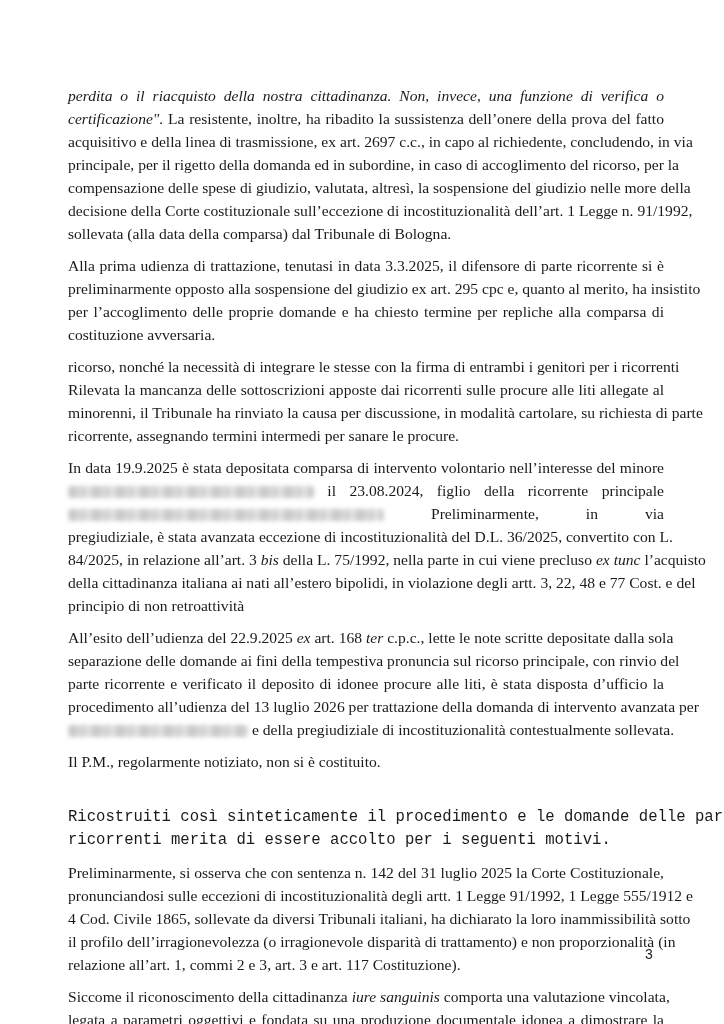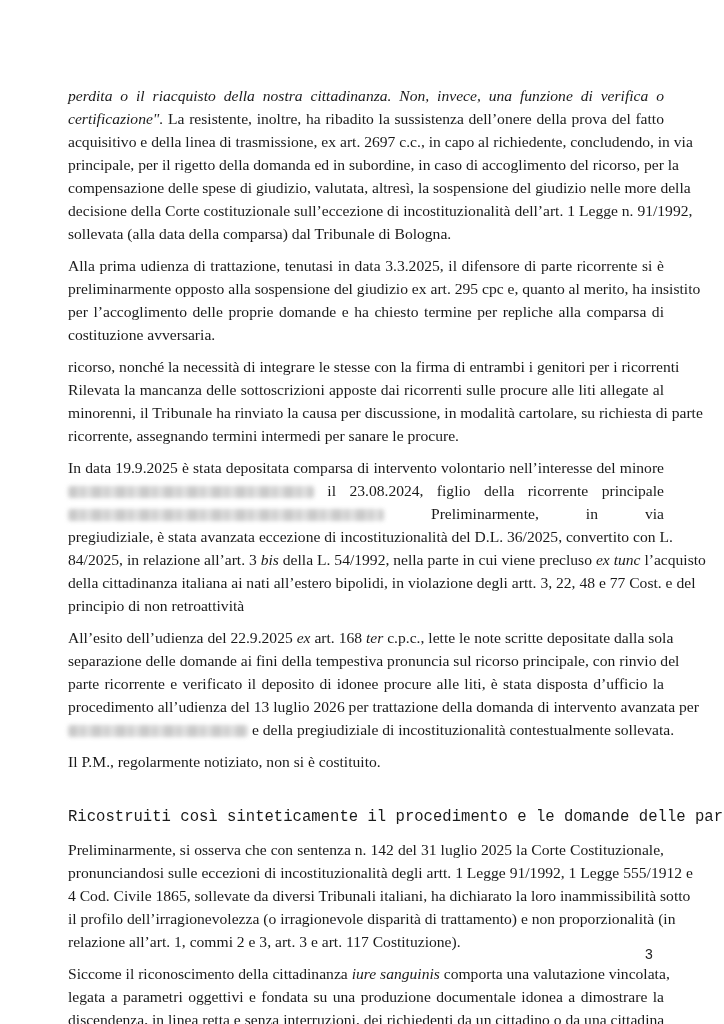--- a/index.html
+++ b/index.html
@@ -84,36 +84,37 @@
       <span class="line"><span>ricorso, nonché la necessità di integrare le stesse con la firma di entrambi i genitori per i ricorrenti</span></span>
       <span class="line"><span>Rilevata la mancanza delle sottoscrizioni apposte dai ricorrenti sulle procure alle liti allegate al</span></span>
       <span class="line"><span>minorenni, il Tribunale ha rinviato la causa per discussione, in modalità cartolare, su richiesta di parte</span></span>
       <span class="line last"><span>ricorrente, assegnando termini intermedi per sanare le procure.</span></span>
     </div>
     <div class="para">
       <span class="line"><span>In data 19.9.2025 è stata depositata comparsa di intervento volontario nell’interesse del minore</span></span>
       <span class="line"><span class="redacted" style="width: 246px;"></span><span> il 23.08.2024, figlio della ricorrente principale</span></span>
       <span class="line"><span class="redacted" style="width: 316px;"></span><span> Preliminarmente, in via</span></span>
       <span class="line"><span>pregiudiziale, è stata avanzata eccezione di incostituzionalità del D.L. 36/2025, convertito con L.</span></span>
-      <span class="line"><span>84/2025, in relazione all’art. 3 </span><span class="it">bis</span><span> della L. 54/1992, nella parte in cui viene precluso </span><span class="it">ex tunc</span><span> l’acquisto</span></span>
+      <span class="line"><span>84/2025, in relazione all’art. 3 </span><span class="it">bis</span><span> della L. 75/1992, nella parte in cui viene precluso </span><span class="it">ex tunc</span><span> l’acquisto</span></span>
       <span class="line"><span>della cittadinanza italiana ai nati all’estero bipolidi, in violazione degli artt. 3, 22, 48 e 77 Cost. e del</span></span>
       <span class="line last"><span>principio di non retroattività</span></span>
     </div>
     <div class="para">
       <span class="line"><span>All’esito dell’udienza del 22.9.2025 </span><span class="it">ex</span><span> art. 168 </span><span class="it">ter</span><span> c.p.c., lette le note scritte depositate dalla sola</span></span>
       <span class="line"><span>separazione delle domande ai fini della tempestiva pronuncia sul ricorso principale, con rinvio del</span></span>
       <span class="line"><span>parte ricorrente e verificato il deposito di idonee procure alle liti, è stata disposta d’ufficio la</span></span>
       <span class="line"><span>procedimento all’udienza del 13 luglio 2026 per trattazione della domanda di intervento avanzata per</span></span>
       <span class="line last"><span class="redacted" style="width: 180px;"></span><span> e della pregiudiziale di incostituzionalità contestualmente sollevata.</span></span>
     </div>
     <div class="para">
       <span class="line last"><span>Il P.M., regolarmente notiziato, non si è costituito.</span></span>
     </div>
     <div class="para gap-before">
       <span class="line"><span>Ricostruiti così sinteticamente il procedimento e le domande delle parti, il ricorso avanzato dai</span></span>
+      <span class="line last"><span>ricorrenti merita di essere accolto per i seguenti motivi.</span></span>
     </div>
     <div class="para">
       <span class="line"><span>Preliminarmente, si osserva che con sentenza n. 142 del 31 luglio 2025 la Corte Costituzionale,</span></span>
       <span class="line"><span>pronunciandosi sulle eccezioni di incostituzionalità degli artt. 1 Legge 91/1992, 1 Legge 555/1912 e</span></span>
       <span class="line"><span>4 Cod. Civile 1865, sollevate da diversi Tribunali italiani, ha dichiarato la loro inammissibilità sotto</span></span>
       <span class="line"><span>il profilo dell’irragionevolezza (o irragionevole disparità di trattamento) e non proporzionalità (in</span></span>
       <span class="line last"><span>relazione all’art. 1, commi 2 e 3, art. 3 e art. 117 Costituzione).</span></span>
     </div>
     <div class="para">
       <span class="line"><span>Siccome il riconoscimento della cittadinanza </span><span class="it">iure sanguinis</span><span> comporta una valutazione vincolata,</span></span>

